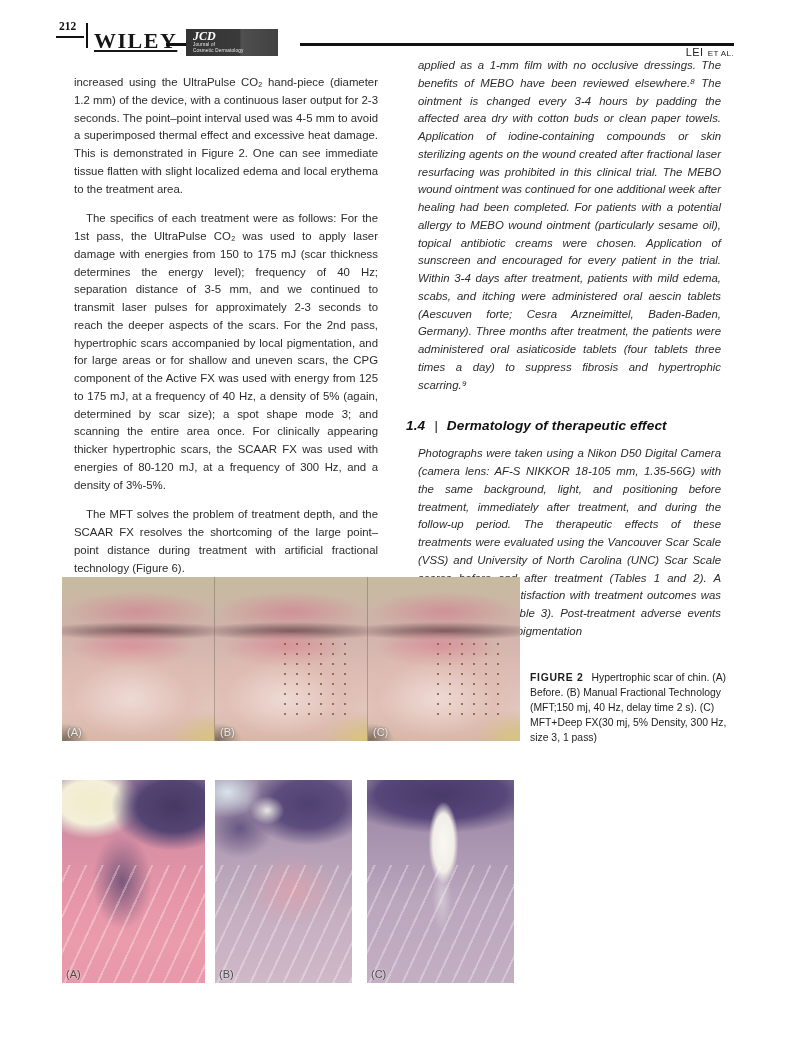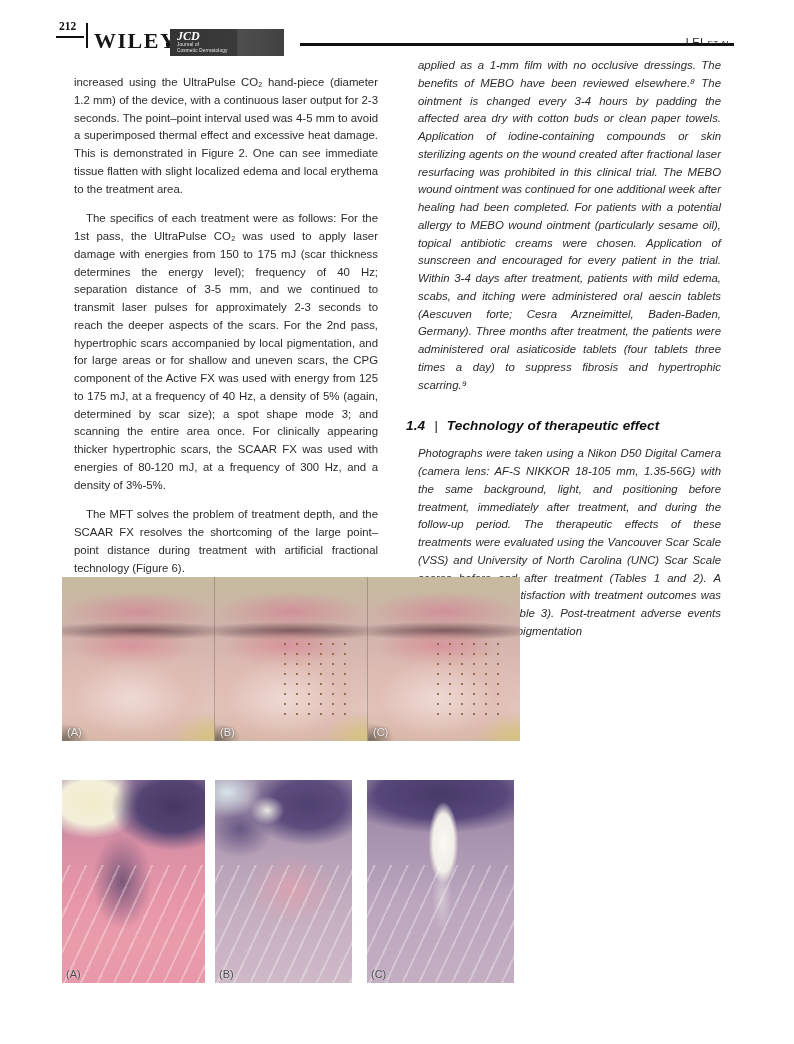--- a/index.html
+++ b/index.html
@@ -9,29 +9,29 @@
     -webkit-font-smoothing:antialiased;
   }
   .page { position:absolute; inset:0; overflow:hidden; }
 
   
   .hdr { position:absolute; left:0; top:0; width:794px; height:60px; }
   .pagenum { position:absolute; left:59px; top:20px; font-size:11.5px; font-weight:bold; color:#111;font-family:Liberation Serif, serif; }
   .pgrule { position:absolute; left:56px; top:36px; width:28px; height:2px; background:#111; }
   .vbar { position:absolute; left:86px; top:23px; width:2px; height:25px; background:#111; }
   .wiley { position:absolute; left:94px; top:28px; font-family:"Liberation Serif", serif;
-           font-size:22px; font-weight:bold; letter-spacing:1.5px; color:#161616; }
+           font-size:22px; font-weight:bold; letter-spacing:1.5px; color:#161616;text-decoration:underline; }
   .dash1 { position:absolute; left:166px; top:43px; width:20px; height:2.5px; background:#111; }
-  .badge { position:absolute; left:170px; top:29px; width:114px; height:27px;
+  .badge { position:absolute; left:186px; top:29px; width:92px; height:27px;
            background:linear-gradient(90deg,#343434 0%,#3a3a3a 58%,#4f4f4f 60%,#414141 100%); }
   .badge .jcd { display:block; margin:2px 0 0 7px; font-family:"Liberation Serif", serif;
                 font-style:italic; font-weight:bold; font-size:12px; line-height:11px; color:#fff; }
   .badge .jl { display:block; margin-left:7px; font-size:4.6px; line-height:5.6px; color:#e9e9e9; letter-spacing:0.2px; }
   .rule-long { position:absolute; left:300px; top:43px; width:434px; height:2.5px; background:#111; }
-  .runhead { position:absolute; right:60px; top:32px; color:#222; white-space:nowrap;padding-left:37px; }
+  .runhead { position:absolute; right:60px; top:42px; color:#222; white-space:nowrap;padding-left:37px; }
   .runhead .lei { font-size:11px; letter-spacing:0.3px; }
   .runhead .etal { font-size:8px; letter-spacing:0.4px; }
 
   
   .colL { position:absolute; left:62px; top:62px; width:328px; }
   .colR { position:absolute; left:406px; top:45px; width:327px;font-style:italic; }
   p.body { margin:12px; font-size:11.4px; line-height:17.75px; text-align:justify; color:#2b2b2b; }
   p.indent { text-indent:12px; }
   h2.sec { margin:24px 0 10px 0; font-size:13.6px; font-weight:bold; color:#101010; letter-spacing:0.1px; }
   h2.sec .hsep { font-weight:400; margin:0 9px; color:#222; }
@@ -114,34 +114,37 @@
 
   <div class="colL">
     <p class="body">increased using the UltraPulse CO₂ hand-piece (diameter 1.2 mm) of the device, with a continuous laser output for 2-3 seconds. The point–point interval used was 4-5 mm to avoid a superimposed thermal effect and excessive heat damage. This is demonstrated in Figure 2. One can see immediate tissue flatten with slight localized edema and local erythema to the treatment area.</p>
     <p class="body indent">The specifics of each treatment were as follows: For the 1st pass, the UltraPulse CO₂ was used to apply laser damage with energies from 150 to 175 mJ (scar thickness determines the energy level); frequency of 40 Hz; separation distance of 3-5 mm, and we continued to transmit laser pulses for approximately 2-3 seconds to reach the deeper aspects of the scars. For the 2nd pass, hypertrophic scars accompanied by local pigmentation, and for large areas or for shallow and uneven scars, the CPG component of the Active FX was used with energy from 125 to 175 mJ, at a frequency of 40 Hz, a density of 5% (again, determined by scar size); a spot shape mode 3; and scanning the entire area once. For clinically appearing thicker hypertrophic scars, the SCAAR FX was used with energies of 80-120 mJ, at a frequency of 300 Hz, and a density of 3%-5%.</p>
     <p class="body indent">The MFT solves the problem of treatment depth, and the SCAAR FX resolves the shortcoming of the large point–point distance during treatment with artificial fractional technology (Figure 6).</p>
     <p class="body">Post-treatment wound management therapy in our clinic utilizes moist exposed burn ointment (MEBO). MEBO is a wound ointment (Shantou MEBO Pharmaceutical Co., Ltd.) (Figure 4) and is topically</p>
   </div>
 
   <div class="colR">
     <p class="body">applied as a 1-mm film with no occlusive dressings. The benefits of MEBO have been reviewed elsewhere.⁸ The ointment is changed every 3-4 hours by padding the affected area dry with cotton buds or clean paper towels. Application of iodine-containing compounds or skin sterilizing agents on the wound created after fractional laser resurfacing was prohibited in this clinical trial. The MEBO wound ointment was continued for one additional week after healing had been completed. For patients with a potential allergy to MEBO wound ointment (particularly sesame oil), topical antibiotic creams were chosen. Application of sunscreen and encouraged for every patient in the trial. Within 3-4 days after treatment, patients with mild edema, scabs, and itching were administered oral aescin tablets (Aescuven forte; Cesra Arzneimittel, Baden-Baden, Germany). Three months after treatment, the patients were administered oral asiaticoside tablets (four tablets three times a day) to suppress fibrosis and hypertrophic scarring.⁹</p>
-    <h2 class="sec"><span>1.4</span><span class="hsep">|</span><span>Technology of therapeutic effect</span></h2>
+    <h2 class="sec"><span>1.4</span><span class="hsep">|</span><span>Dermatology of therapeutic effect</span></h2>
     <p class="body">Photographs were taken using a Nikon D50 Digital Camera (camera lens: AF-S NIKKOR 18-105 mm, 1.35-56G) with the same background, light, and positioning before treatment, immediately after treatment, and during the follow-up period. The therapeutic effects of these treatments were evaluated using the Vancouver Scar Scale (VSS) and University of North Carolina (UNC) Scar Scale scores before and after treatment (Tables 1 and 2). A survey of patient satisfaction with treatment outcomes was also conducted (Table 3). Post-treatment adverse events (erythema, edema, pigmentation</p>
   </div>
 
   <div class="fig2-row">
     <div class="photo">
       <span class="plabel2">(A)</span>
     </div>
     <div class="photo dots">
       <span class="plabel2">(B)</span>
     </div>
     <div class="photo dots">
       <span class="plabel2">(C)</span>
     </div>
+  </div>
+  <div class="figcap" id="cap2">
+    <span class="flabel">FIGURE 2</span><span>Hypertrophic scar of chin. (A) Before. (B) Manual Fractional Technology (MFT;150 mj, 40 Hz, delay time 2 s). (C) MFT+Deep FX(30 mj, 5% Density, 300 Hz, size 3, 1 pass)</span>
   </div>
 
   <div class="fig3-row">
     <div class="hist hist1">
       <span class="plabel3">(A)</span>
     </div>
     <div class="hist hist2">
       <span class="plabel3">(B)</span>
     </div>
     <div class="hist hist3">

